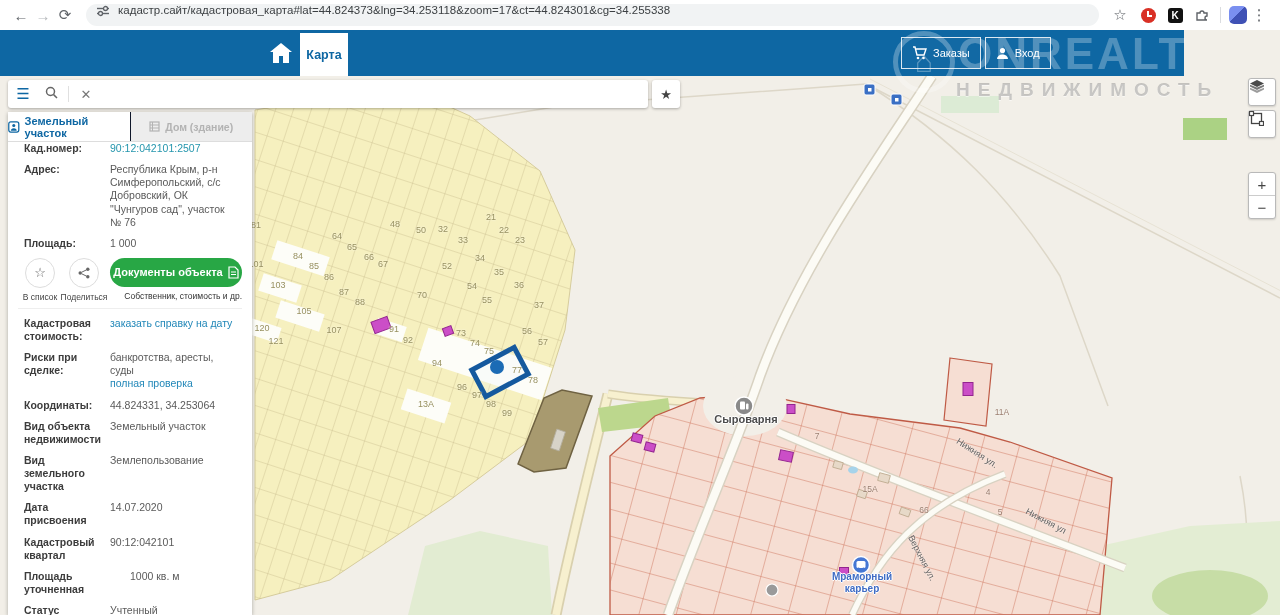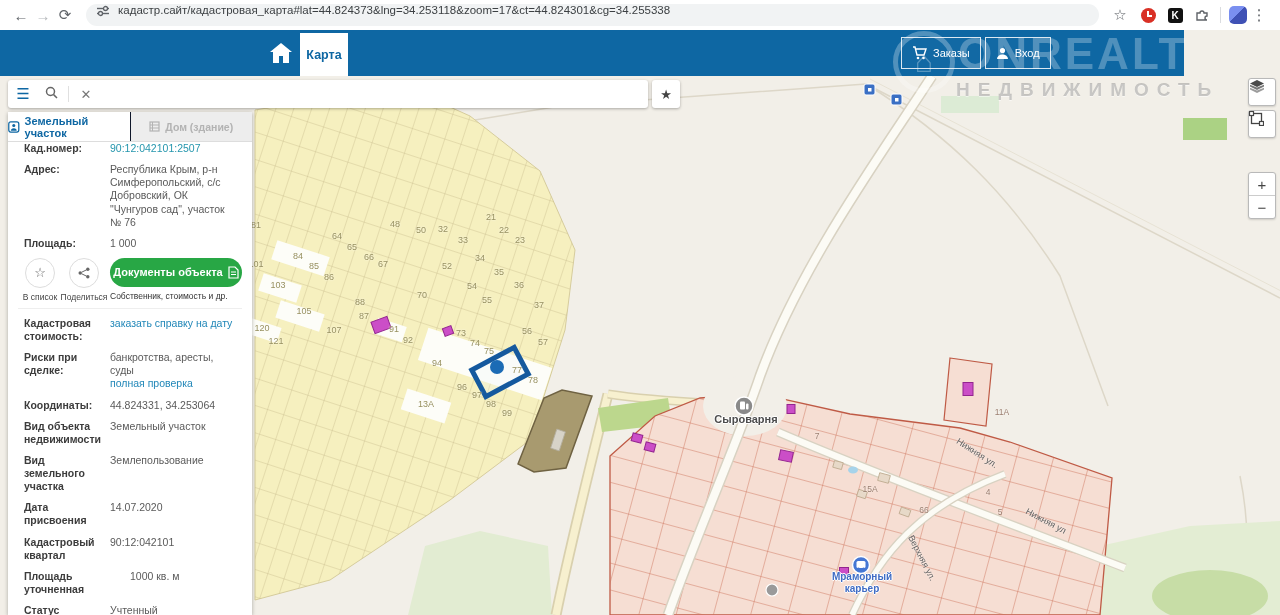--- a/index.html
+++ b/index.html
@@ -82,21 +82,21 @@
   .prow{display:flex;margin:0 16px 8px;line-height:1.25;}
   .prow:first-of-type{margin-top:9px;}
   .plabel{width:86px;flex:0 0 86px;color:#3c3c3c;font-weight:bold;padding-right:6px;box-sizing:border-box;}
   .pvalue{flex:1;color:#5a5a5a;}
   .link{color:#2187b8;cursor:pointer;}
   .actions{display:flex;align-items:flex-start;margin:4px 10px 8px;padding-bottom:6px;border-bottom:1px solid #eee;}
   .act{display:flex;flex-direction:column;align-items:center;width:44px;cursor:pointer;}
   .circle-btn{width:28px;height:28px;border:1px solid #ddd;border-radius:50%;display:flex;align-items:center;
               justify-content:center;color:#666;font-size:13px;background:#fff;}
   .actlabel{font-size:8.5px;color:#444;margin-top:4px;white-space:nowrap;}
-  .docs{flex:1;display:flex;flex-direction:column;align-items:flex-start;margin-left:4px;cursor:pointer;}
+  .docs{flex:1;display:flex;flex-direction:column;align-items:flex-end;margin-left:4px;cursor:pointer;}
   .docs-btn{background:#28a745;color:#fff;font-size:11px;font-weight:bold;border-radius:15px;height:29px;
             display:flex;align-items:center;justify-content:center;gap:5px;width:100%;}
   .docs-cap{font-size:8.5px;color:#333;margin-top:4px;white-space:nowrap;}
 </style>
 </head>
 <body>
 
 <div class="map">
   <svg width="1280" height="539" viewBox="0 0 1280 539">
     <defs>
@@ -218,21 +218,21 @@
       <span class="pnum" style="left: 480px; top: 182px;">34</span>
       <span class="pnum" style="left: 499px; top: 196px;">35</span>
       <span class="pnum" style="left: 519px; top: 209px;">36</span>
       <span class="pnum" style="left: 539px; top: 229px;">37</span>
       <span class="pnum" style="left: 491px; top: 141px;">21</span>
       <span class="pnum" style="left: 504px; top: 154px;">22</span>
       <span class="pnum" style="left: 520px; top: 164px;">23</span>
       <span class="pnum" style="left: 298px; top: 180px;">84</span>
       <span class="pnum" style="left: 314px; top: 190px;">85</span>
       <span class="pnum" style="left: 329px; top: 201px;">86</span>
-      <span class="pnum" style="left: 364px; top: 216px; margin-top: 24px;">87</span>
+      <span class="pnum" style="left: 344px; top: 216px;">87</span>
       <span class="pnum" style="left: 360px; top: 226px;">88</span>
       <span class="pnum" style="left: 278px; top: 209px;">103</span>
       <span class="pnum" style="left: 304px; top: 235px;">105</span>
       <span class="pnum" style="left: 256px; top: 188px;">101</span>
       <span class="pnum" style="left: 262px; top: 252px;">120</span>
       <span class="pnum" style="left: 276px; top: 265px;">121</span>
       <span class="pnum" style="left: 334px; top: 254px;">107</span>
       <span class="pnum" style="left: 394px; top: 253px;">91</span>
       <span class="pnum" style="left: 408px; top: 264px;">92</span>
       <span class="pnum" style="left: 447px; top: 190px;">52</span>

